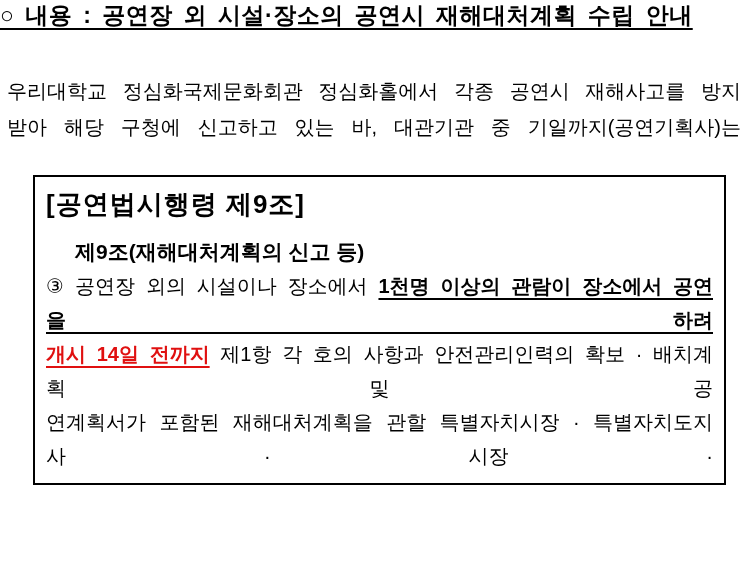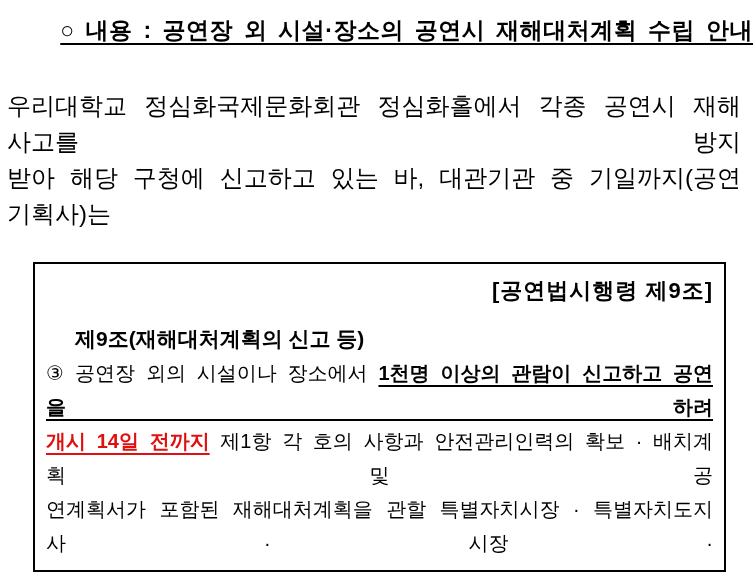--- a/index.html
+++ b/index.html
@@ -2,40 +2,40 @@
 <html style="--link_blue: #0000d0; --clause_purple: #990099; --alert_red: #e01010;"><head>
 <meta charset="utf-8">
 <style>
   html,body{margin:0;padding:0}
   body{
     width:753px;height:582px;background:#ffffff;color:#000;
     font-family:"Liberation Sans","DejaVu Sans",sans-serif;
     overflow:hidden;
   }
   .title{
-    margin-top:15px;text-align:right;
+    text-align:left;
     font-size:23px;font-weight:bold;word-spacing:4px;letter-spacing:.5px;
   }
   .u{
     text-decoration:underline;
     text-underline-offset:5px;
     text-decoration-thickness:2px;
   }
-  .intro{margin:42px 12px 0 7px;font-size:24px;word-spacing:6px}
+  .intro{margin:42px 12px 0 7px;font-size:20px;word-spacing:6px}
   .iline{line-height:36px}
   .j{text-align:justify;text-align-last:justify}
   .law-box{
     box-sizing:border-box;
     margin:30px 0 0 33px;width:693px;
     border:2px solid #000;
     padding:10px 11px 10px 11px;
   }
   .box-heading{
-    margin-top:4px;text-align:right;
-    font-size:22px;line-height:26px;font-weight:bold;letter-spacing:1px;
+    margin-top:4px;text-align:left;
+    font-size:26px;line-height:26px;font-weight:bold;letter-spacing:1px;
   }
   .article-title{
     margin-top:22px;margin-bottom:4px;
     font-size:21px;line-height:26px;font-weight:bold;margin-left:29px;
   }
   .bline{font-size:20px;line-height:34px;word-spacing:5px}
   .b{font-weight:bold}
   .c-blue{color:var(--link_blue,#0000d0)}
   .c-purple{color:var(--clause_purple,#990099)}
   .c-red{color:var(--alert_red,#e01010)}
@@ -51,21 +51,21 @@
 
   <div class="intro">
     <div class="iline j">우리대학교 정심화국제문화회관 정심화홀에서 각종 공연시 재해사고를 방지</div>
     <div class="iline j">받아 해당 구청에 신고하고 있는 바, 대관기관 중 기일까지(공연기획사)는</div>
   </div>
 
   <div class="law-box">
     <div class="box-heading">[공연법시행령 제9조]</div>
     <div class="article-title">제9조(재해대처계획의 신고 등)</div>
 
-    <div class="bline j"><span>③ 공연장 외의 시설이나 장소에서 </span><span class="b u">1천명 이상의 관람이 신고하고 공연을 하려</span></div>
+    <div class="bline j"><span>③ 공연장 외의 시설이나 장소에서 </span><span class="b u">1천명 이상의 관람이 장소에서 공연을 하려</span></div>
 
 
     <div class="bline j"><span class="b u c-red">개시 14일 전까지</span><span> 제1항 각 호의 사항과 안전관리인력의 확보 · 배치계획 및 공</span></div>
 
     <div class="bline j">연계획서가 포함된 재해대처계획을 관할 특별자치시장 · 특별자치도지사 · 시장 ·</div>
 
   </div>
 
 </div>
 

